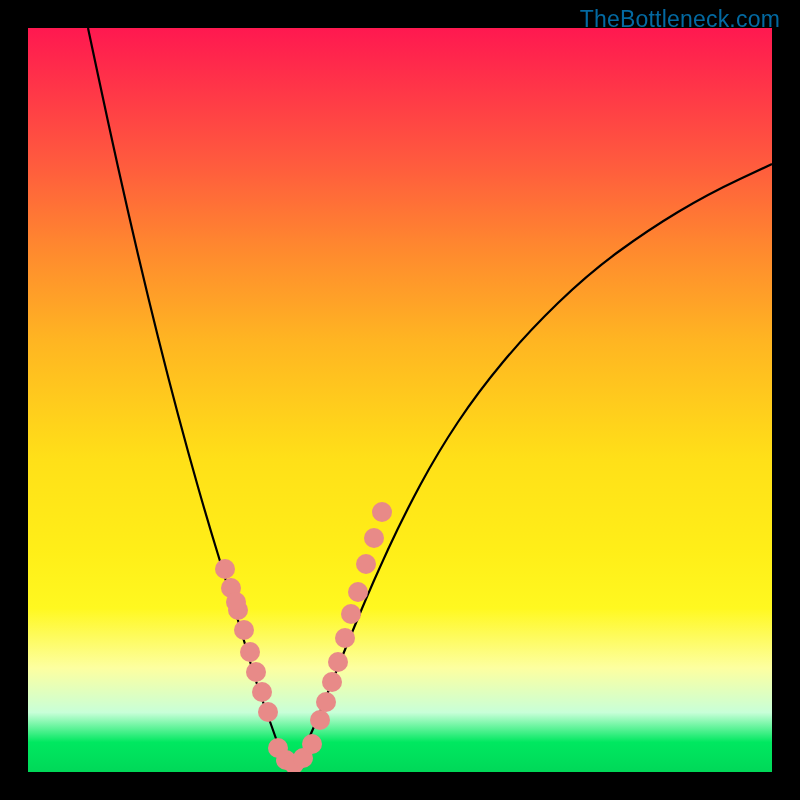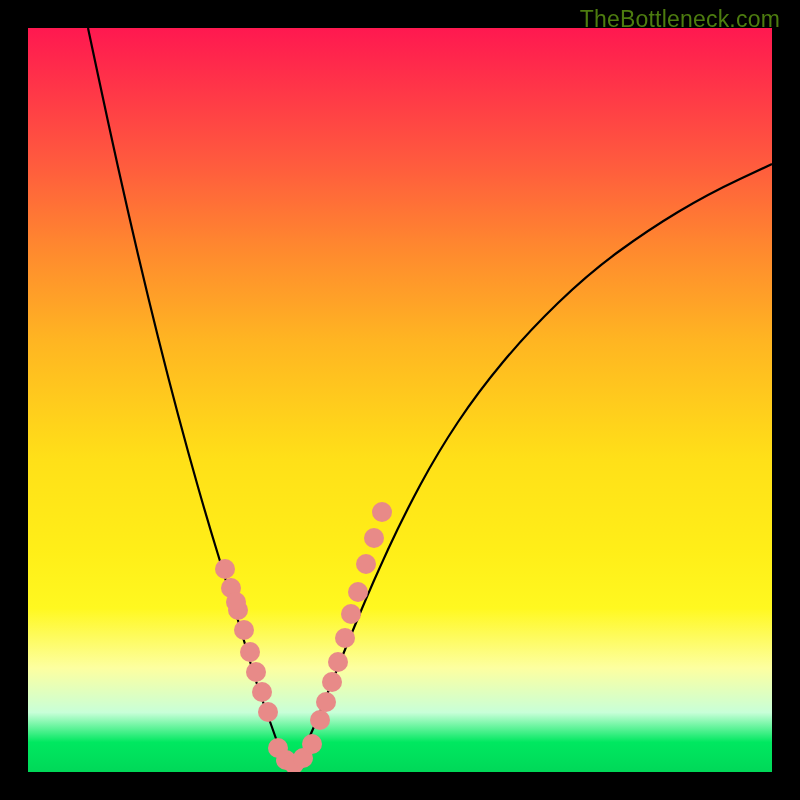--- a/index.html
+++ b/index.html
@@ -28,21 +28,21 @@
       #fff820 78%,
       #fdffa0 86%,
       #c8ffd8 92%,
       #00e860 96%,
       #00d858 100%);
   }
   .watermark {
     position: absolute;
     top: 6px;
     right: 20px;
-    color: #4d7c0f;
+    color: #0369a1;
     font-size: 23px;
     font-weight: 500;
     letter-spacing: 0.2px;
     z-index: 5;
   }
   svg.plot {
     position: absolute;
     left: 28px;
     top: 28px;
     width: 744px;

